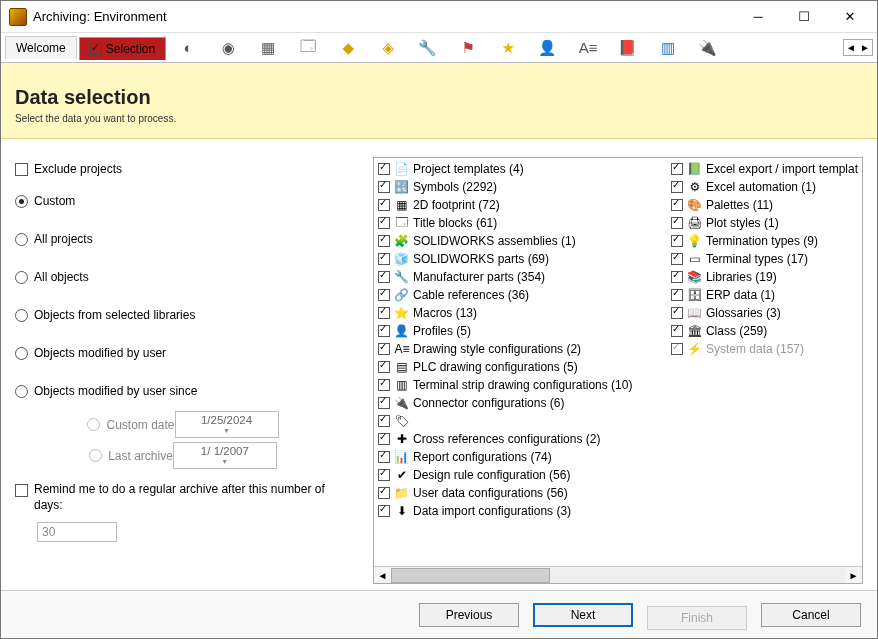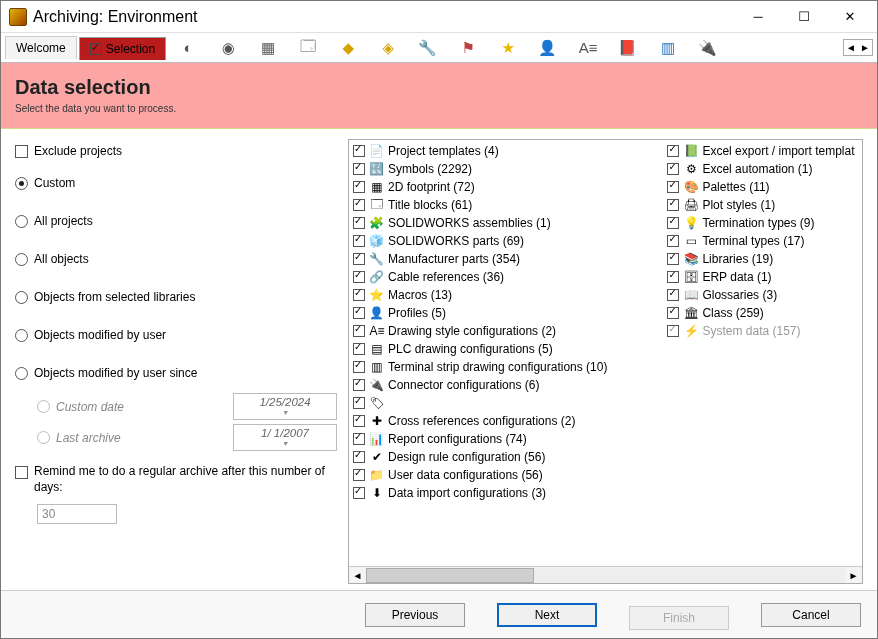--- a/index.html
+++ b/index.html
@@ -31,21 +31,21 @@
     border-bottom: 1px solid #e0e0e0;
   }
   .titlebar .app-icon {
     width: 18px; height: 18px;
     margin-right: 6px;
     background: linear-gradient(135deg,#e2b400,#a04000);
     border: 1px solid #704000;
     border-radius: 2px;
     position: relative;
   }
-  .titlebar .title { flex: 1; font-size: 16px; }
+  .titlebar .title { flex: 1; font-size: 13px; }
   .titlebar .wbtn {
     width: 46px; height: 28px;
     display: flex; align-items: center; justify-content: center;
     font-size: 13px;
   }
 
   .tabbar {
     height: 30px;
     display: flex;
     align-items: center;
@@ -89,37 +89,37 @@
     display:flex;align-items:center;justify-content:center;
     margin: 0 6px;
     font-size:15px;
     color:#555;
   }
   .tabbar .spacer { flex:1; }
   .arrows { display:flex; border:1px solid #aaa; }
   .arrows .arr { width:14px; text-align:center; font-size:10px; padding:2px 0; }
 
   .banner {
-    background: #fca5a5;
+    background: #fef9c3;
     border-bottom: 1px solid #d9d98a;
-    padding: 13px 14px 14px;
+    padding: 23px 14px 14px;
   }
   .banner h1 {
     margin:0 0 4px 0;
     font-size: 20px;
     font-weight: bold;
     color:#222;
   }
   .banner p { margin:0; font-size:10px; color:#333; }
 
   .body {
     flex:1;
     display:flex;
-    padding: 10px 14px 6px;
-    gap: 3px;
+    padding: 18px 14px 6px;
+    gap: 28px;
     overflow:hidden;
   }
   .left { width: 330px; display:flex; flex-direction:column; }
   .row { display:flex; align-items:center; margin: 5px 0; }
   .chkbox {
     width:13px;height:13px;
     border:1px solid #555;
     margin-right:6px;
     flex-shrink:0;
     position:relative;
@@ -131,21 +131,21 @@
     margin-right:6px;
     flex-shrink:0;
     position:relative;
   }
   .radio.sel::after {
     content:"";
     position:absolute;
     top:3px;left:3px;width:5px;height:5px;
     background:#222;border-radius:50%;
   }
-  .dateline { display:flex; align-items:center; justify-content:space-between; margin:2px 8px 2px 22px;font-style:italic; }
+  .dateline { display:flex; align-items:center; justify-content:center; margin:2px 16px 2px 22px; }
   .datebox {
     width:104px;
     border:1px solid #bbb;
     padding:2px 4px;
     font-size:11.5px;
     color:#666;
     display:flex;justify-content:space-between;align-items:center;flex-direction:column;
   }
   .numbox {
     width:80px;
@@ -206,21 +206,21 @@
   }
 
   .footer {
     height:48px;
     border-top:1px solid #ccc;
     display:flex;
     align-items:center;
     justify-content:flex-end;
     padding:0 16px;
     background:#f8f8f8;
-    gap:32px;
+    gap:14px;
   }
   .btn2 {
     width:100px; height:24px;
     border:1px solid #999;
     background:#f0f0f0;
     font-size:12px;
     display:flex;align-items:center;justify-content:center;
   }
   .btn2.primary { border:2px solid #0a66c2; }
   .btn2.dis { color:#aaa; border-color:#ccc;margin-top:7px; }

